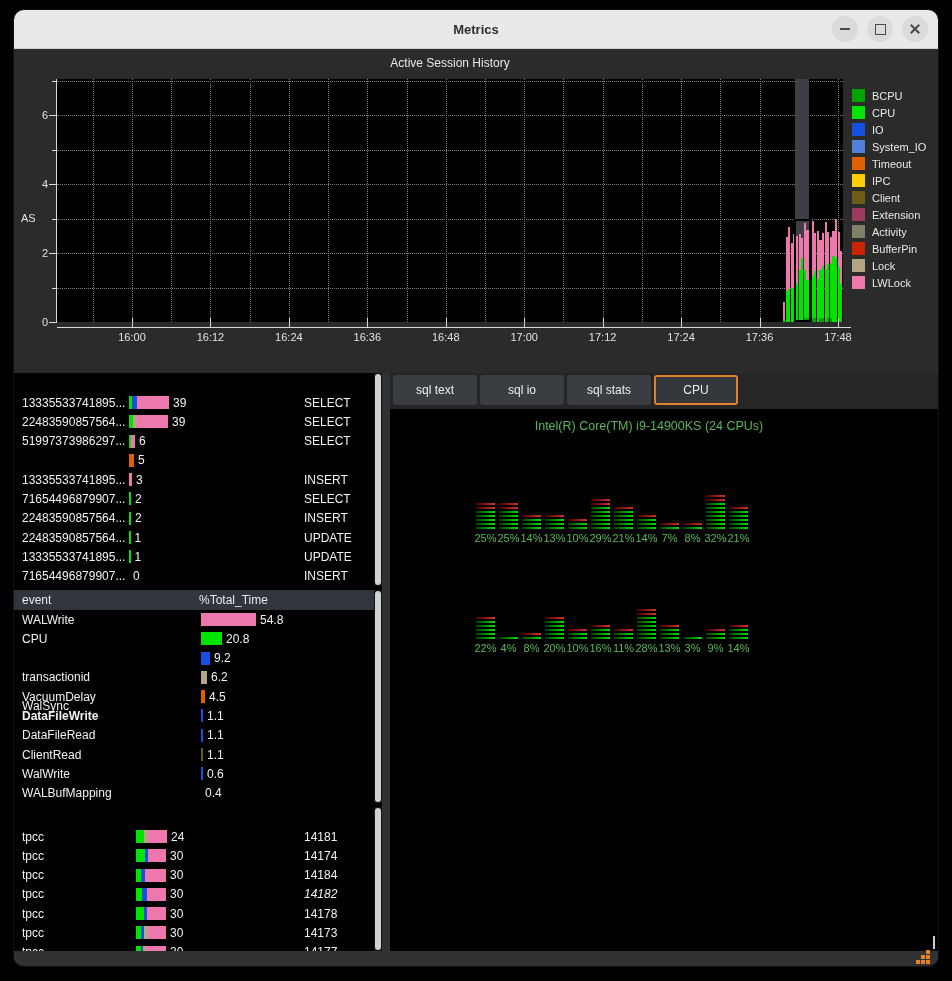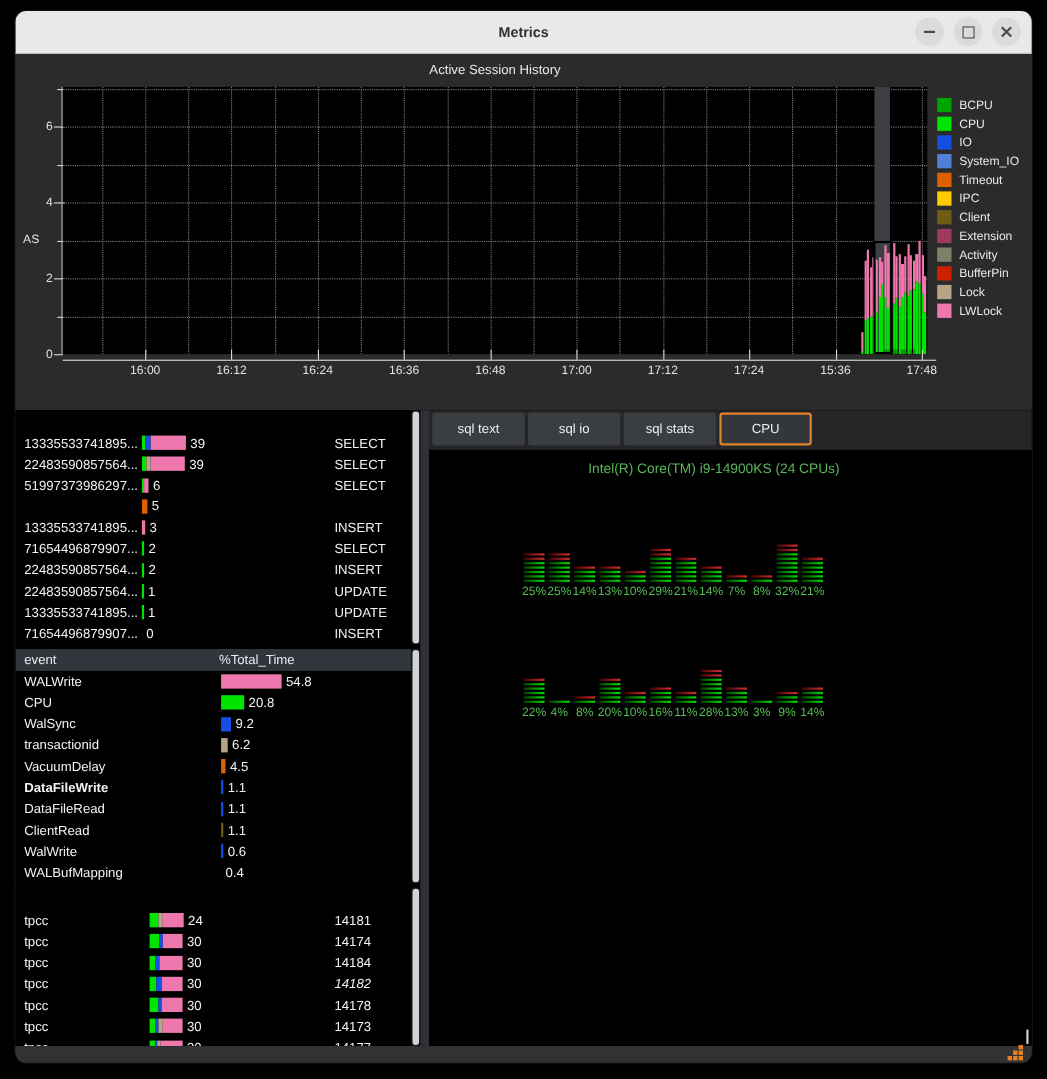--- a/index.html
+++ b/index.html
@@ -208,21 +208,21 @@
         <div class="xlab" style="left: 353.32px;">16:36</div>
         <div class="xtick" style="left: 431.76px;"></div>
         <div class="xlab" style="left: 431.76px;">16:48</div>
         <div class="xtick" style="left: 510.2px;"></div>
         <div class="xlab" style="left: 510.2px;">17:00</div>
         <div class="xtick" style="left: 588.64px;"></div>
         <div class="xlab" style="left: 588.64px;">17:12</div>
         <div class="xtick" style="left: 667.08px;"></div>
         <div class="xlab" style="left: 667.08px;">17:24</div>
         <div class="xtick" style="left: 745.52px;"></div>
-        <div class="xlab" style="left: 745.52px;">15:36</div>
+        <div class="xlab" style="left: 745.52px;">17:36</div>
         <div class="xtick" style="left: 823.96px;"></div>
         <div class="xlab" style="left: 823.96px;">17:48</div>
       </div>
     <div class="legend" id="legend">
         <div class="legend-item">
           <div class="legend-swatch" style="background: rgb(0, 164, 0);"></div>
           <div class="legend-label">BCPU</div>
         </div>
         <div class="legend-item">
           <div class="legend-swatch" style="background: rgb(0, 228, 0);"></div>
@@ -376,21 +376,21 @@
                 <span style="left: 246px;">54.8</span>
               </div>
               <div class="trow">
                 <span style="left: 8px;">CPU</span>
                 <div class="rowbar" style="left: 187px;">
                   <div style="width: 21px; background: rgb(0, 228, 0);"></div>
                 </div>
                 <span style="left: 212px;">20.8</span>
               </div>
               <div class="trow">
-                <span style="left: 8px;">WalSync</span>
+                <span style="left: 8px; margin-top: 48px;">WalSync</span>
                 <div class="rowbar" style="left: 187px;">
                   <div style="width: 9px; background: rgb(21, 80, 224);"></div>
                 </div>
                 <span style="left: 200px;">9.2</span>
               </div>
               <div class="trow">
                 <span style="left: 8px;">transactionid</span>
                 <div class="rowbar" style="left: 187px;">
                   <div style="width: 6px; background: rgb(181, 164, 133);"></div>
                 </div>

